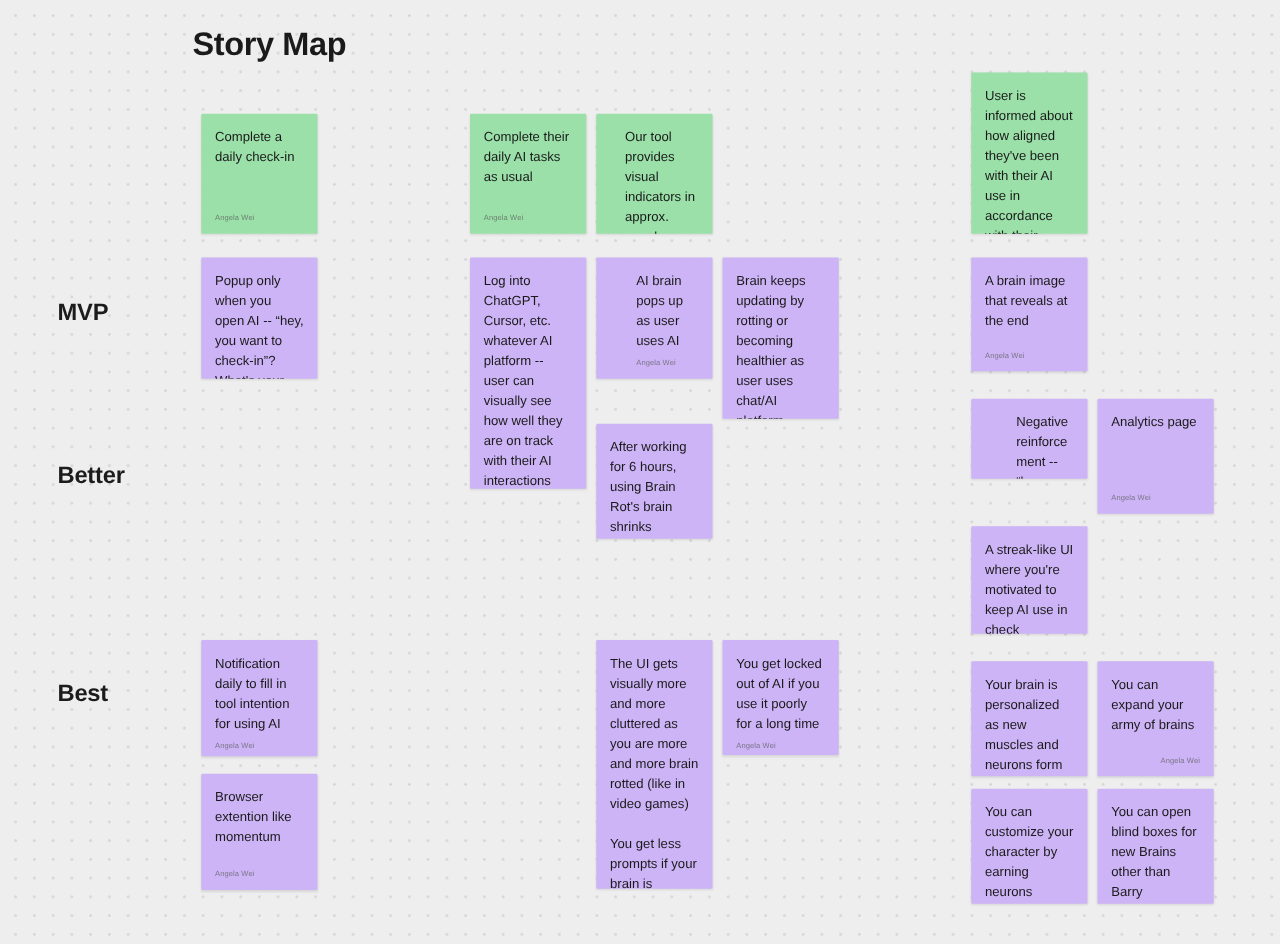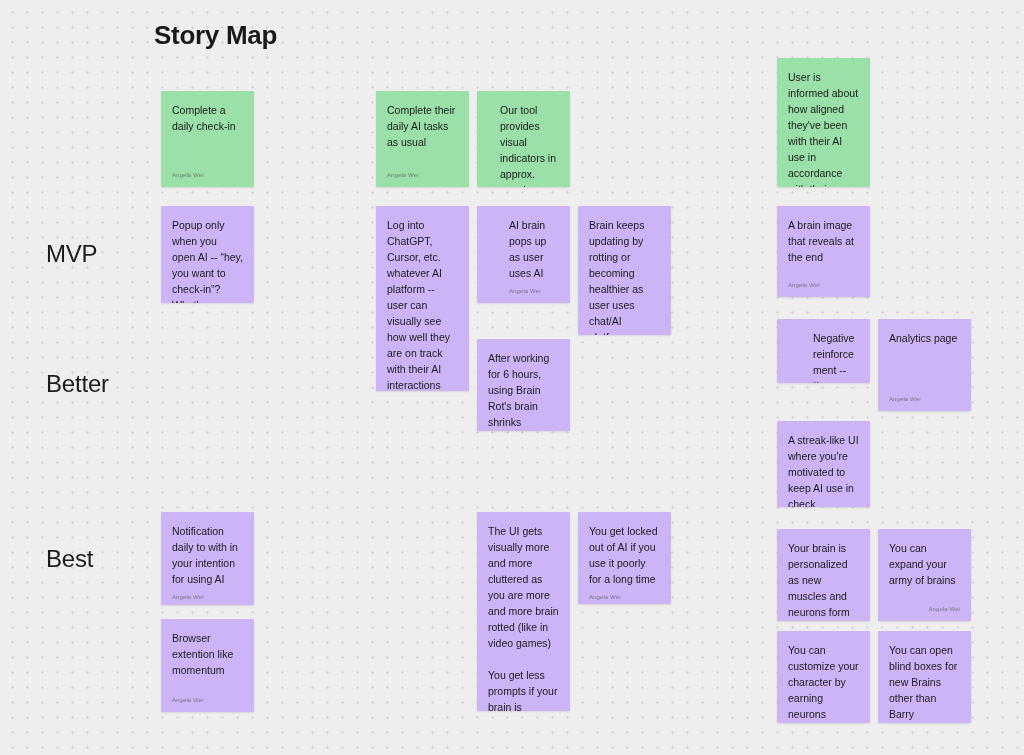--- a/index.html
+++ b/index.html
@@ -32,22 +32,22 @@
     top: 20px;
     font-size: 26px;
     font-weight: 700;
     letter-spacing: -0.3px;
     color: #1a1a1a;
     white-space: nowrap;
   }
 
   .row-label {
     position: absolute;
-    font-size: 24px;
-    font-weight: 400;
+    font-size: 19px;
+    font-weight: 700;
     color: #1c1c1c;
     letter-spacing: -0.2px;
     white-space: nowrap;
   }
 
   .note {
     position: absolute;
     padding: 11px 11px 8px 11px;
     display: flex;
     flex-direction: column;
@@ -127,21 +127,21 @@
     </div>
     <div class="note purple" style="left: 878px; top: 319px; width: 93px; height: 92px;">
       <div class="note-body">Analytics page</div>
       <div class="note-author">Angela Wei</div>
     </div>
     <div class="note purple" style="left: 777px; top: 421px; width: 93px; height: 86px;">
       <div class="note-body">A streak-like UI where you're motivated to keep AI use in check</div>
       <div class="note-author">Angela Wei</div>
     </div>
     <div class="note purple" style="left: 161px; top: 512px; width: 93px; height: 93px;">
-      <div class="note-body">Notification daily to with in your intention for using AI</div>
+      <div class="note-body">Notification daily to fill in tool intention for using AI</div>
       <div class="note-author">Angela Wei</div>
     </div>
     <div class="note purple" style="left: 161px; top: 619px; width: 93px; height: 93px;">
       <div class="note-body">Browser extention like momentum</div>
       <div class="note-author">Angela Wei</div>
     </div>
     <div class="note purple" style="left: 477px; top: 512px; width: 93px; height: 199px;">
       <div class="note-body">The UI gets visually more and more cluttered as you are more and more brain rotted (like in video games)
 
 You get less prompts if your brain is unhealthier</div>

